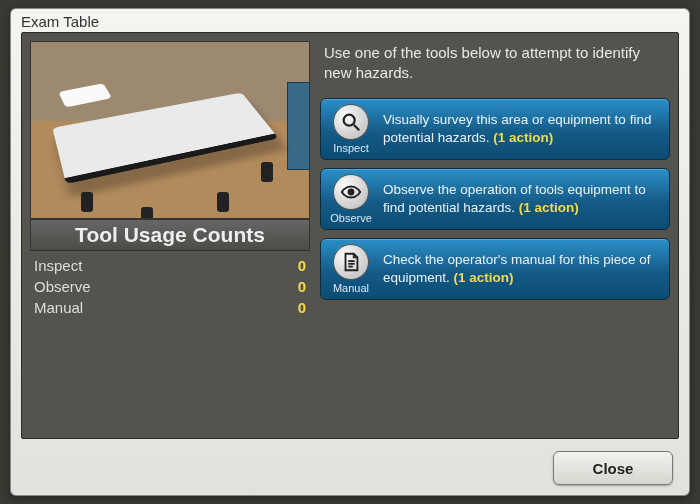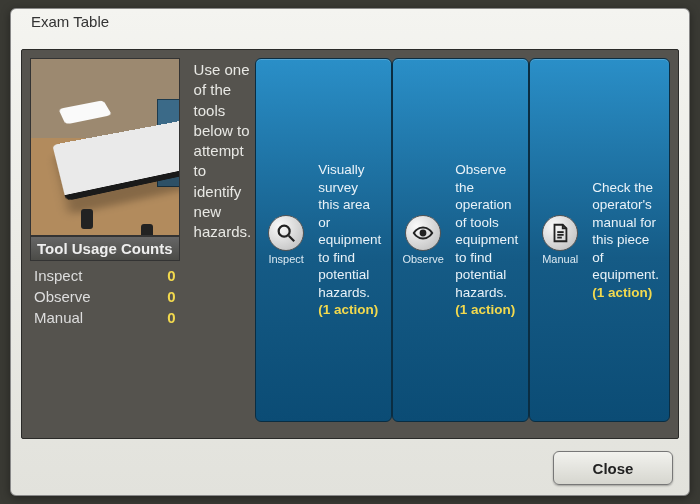--- a/index.html
+++ b/index.html
@@ -15,22 +15,22 @@
     left: 10px; top: 8px;
     width: 680px; height: 488px;
     background: linear-gradient(#f4f4f0, #e2e2dc);
     border: 1px solid #888;
     border-radius: 6px;
     box-shadow: 0 2px 10px rgba(0,0,0,0.4);
     display: flex;
     flex-direction: column;
   }
   .titlebar {
-    height: 40px;
-    padding: 4px 20px;
+    height: 23px;
+    padding: 4px 10px;
     font-size: 15px;
     color: #333;
     font-weight: normal;
   }
   .content {
     margin: 0 10px 8px 10px;
     flex: 1;
     background: #55534e;
     border: 1px solid #2a2a28;
     border-radius: 2px;
@@ -66,30 +66,30 @@
     background:#fafafa; border-radius:5px;
     transform: perspective(500px) rotateX(52deg) rotateZ(-18deg);
   }
   .caster { position:absolute; width:12px; height:20px; background:#222; border-radius:3px; }
   .c1{left:50px; top:150px;} .c2{left:110px; top:165px;} .c3{left:186px; top:150px;} .c4{left:230px; top:120px;}
   .bluebox{position:absolute; right:-8px; top:40px; width:30px; height:88px; background:#3b6a88; border:1px solid #1c3a4d;}
 
   .counts-header {
     background: linear-gradient(#666,#4b4b47);
     color:#eee; font-weight:bold; text-align:center;
-    font-size:15px; padding:3px 0; border:1px solid #333; margin-top:0;
+    font-size:21px; padding:3px 0; border:1px solid #333; margin-top:0;
   }
   .counts {
     color:#ddd; font-size:15px;
     margin-top:4px;
   }
   .count-row { display:flex; justify-content:space-between; padding:2px 4px; }
   .count-val { color:#f2d94e; font-weight:bold; }
 
-  .right { flex:1; display:flex; flex-direction:row; }
+  .right { flex:1; display:flex; flex-direction:column; }
   .instructions {
     color:#e8e8e4; font-size:15px; line-height:1.35;
     padding: 2px 4px 14px 4px;
   }
 
   .tool {
     display:flex; align-items:stretch;
     background: linear-gradient(#2a8fc8, #155b86 55%, #0b4c75);
     border:1px solid #0a2d42;
     border-radius:6px;

